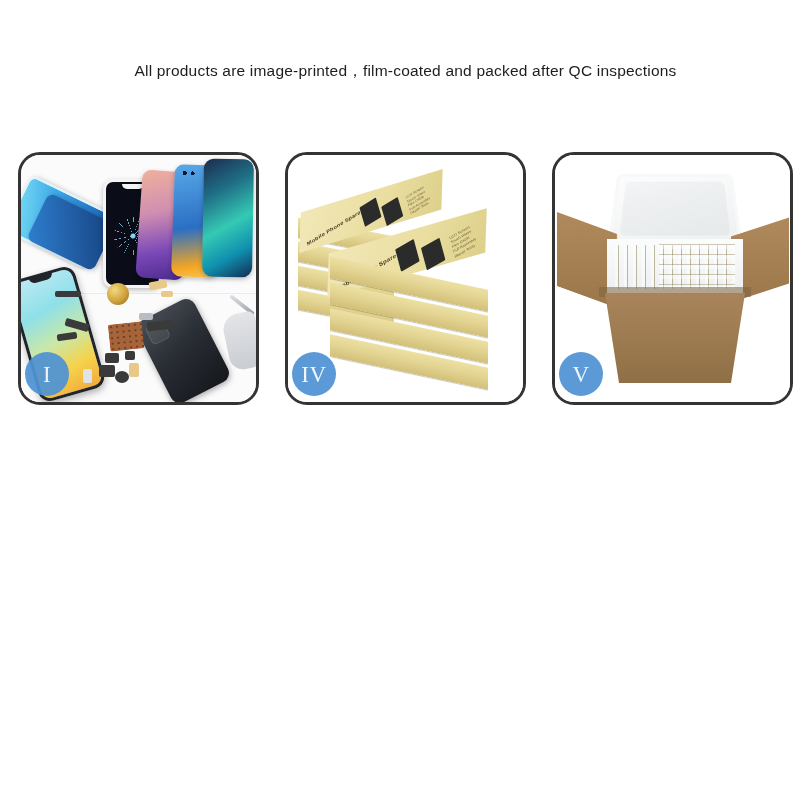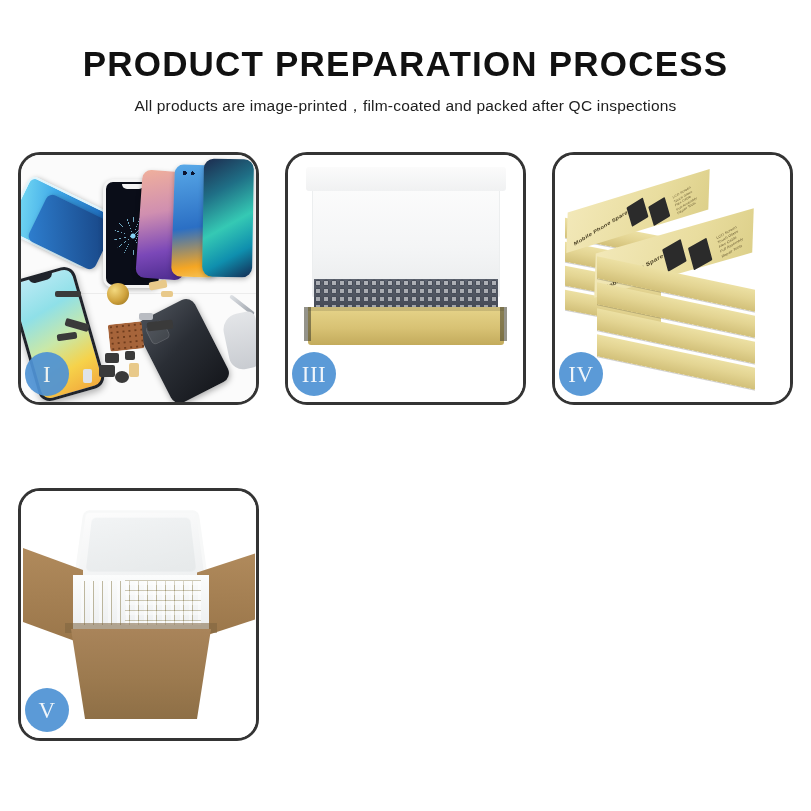--- a/index.html
+++ b/index.html
@@ -367,21 +367,20 @@
     position:absolute;left:52px;top:176px;width:22px;height:20px;
     background:rgba(150,120,78,.7);transform:skewY(14deg);
   }
 </style>
 </head>
 <body>
 
 <div class="page">
 
   <div class="header">
-    <div class="title">PRODUCT PREPARATION PROCESS</div>
     <div class="subtitle">All products are image-printed，film-coated and packed after QC inspections</div>
   </div>
 
   <div class="grid">
 
     <div class="panel">
       <div class="panel-inner p1">
         <div class="shelf"></div>
         <div class="scr scr-a"></div>
         <div class="scr scr-a2"></div>
@@ -413,30 +412,20 @@
         <div class="prt" style="left:62px;top:214px;width:9px;height:14px;background:#dfe3e8;"></div>
         <div class="prt" style="left:78px;top:210px;width:16px;height:12px;"></div>
         <div class="prt" style="left:94px;top:216px;width:14px;height:12px;border-radius:50%;"></div>
         <div class="tool"></div>
         <div class="hand"></div>
       </div>
       <div class="badge">I</div>
     </div>
 
 
-    <div class="panel">
-      <div class="panel-inner p3">
-        <div class="box3-lid"></div>
-        <div class="box3-foam"></div>
-        <div class="box3-base"></div>
-        <div class="box3-tab-l"></div>
-        <div class="box3-tab-r"></div>
-      </div>
-      <div class="badge">III</div>
-    </div>
 
     <div class="panel">
       <div class="panel-inner p4">
         <div class="stack">
 
           <div class="gbox" style="left:2px;top:58px;width:96px;height:20px;transform:skewY(11deg);"></div>
           <div class="gbox" style="left:2px;top:82px;width:96px;height:20px;transform:skewY(11deg);"></div>
           <div class="gbox" style="left:2px;top:106px;width:96px;height:20px;transform:skewY(11deg);"></div>
           <div class="gbox" style="left:2px;top:130px;width:96px;height:20px;transform:skewY(11deg);"></div>
 

